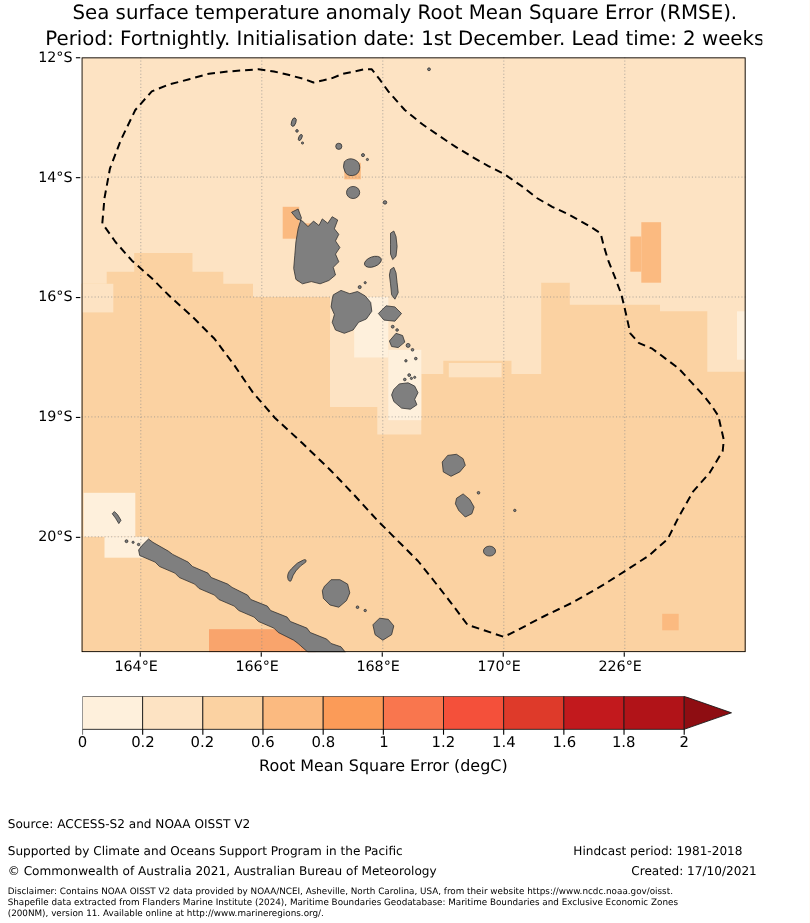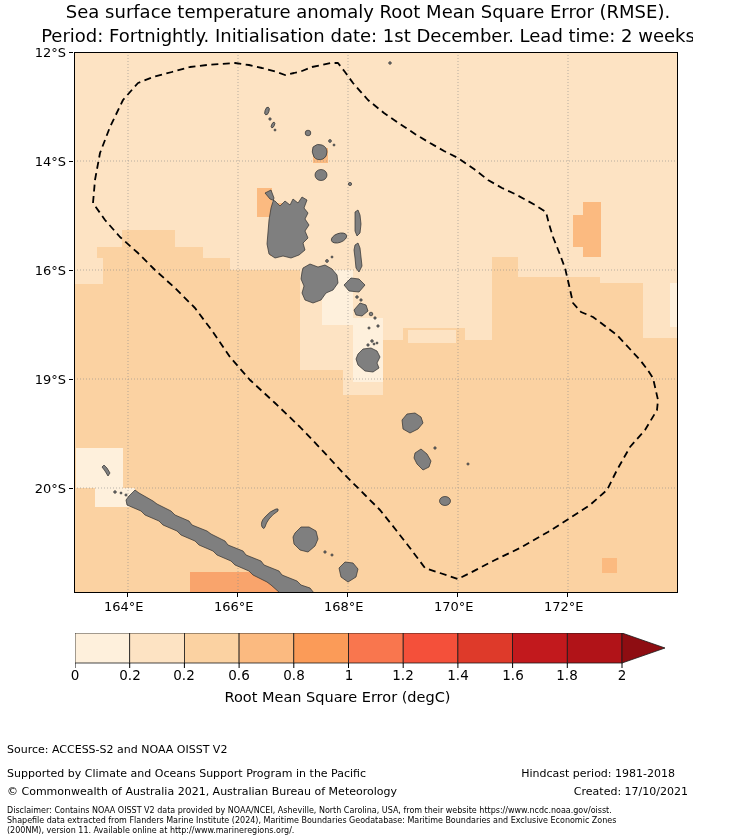--- a/index.html
+++ b/index.html
@@ -6,21 +6,21 @@
   #fig{position:relative;width:693px;height:839px;background:#ffffff;overflow:hidden;
        font-family:"DejaVu Sans","Liberation Sans",sans-serif;color:#000;}
   .title-wrap{position:absolute;left:0;top:0;width:736px;overflow:hidden;text-align:center;}
   .t1{font-size:18px;line-height:24px;white-space:nowrap;}
   .t2{font-size:18px;line-height:24px;white-space:nowrap;text-align:center;}
   .latlab{position:absolute;left:24px;width:42px;text-align:right;font-size:13px;height:15px;}
   .lonlab{position:absolute;top:599px;width:48px;font-size:13px;height:15px;}
   .tickv{position:absolute;width:1px;height:4px;background:#000;}
   .tickh{position:absolute;width:4px;height:1px;background:#000;}
   .cbtick{position:absolute;top:667px;width:44px;text-align:center;font-size:13.5px;}
-  .cblabel{position:absolute;left:64px;top:689px;width:547px;text-align:center;font-size:14.5px;}
+  .cblabel{position:absolute;left:75px;top:689px;width:547px;text-align:center;font-size:14.5px;}
   .foot{position:absolute;font-size:11px;}
   .disc{position:absolute;left:7px;font-size:8px;line-height:9.8px;width:726px;}
   svg{display:block;}
 </style>
 </head>
 <body>
 
 <div id="fig">
 
   <div class="title-wrap">
@@ -135,21 +135,21 @@
 
   <div class="latlab" style="top:45px">12°S</div>
   <div class="latlab" style="top:154px">14°S</div>
   <div class="latlab" style="top:263px">16°S</div>
   <div class="latlab" style="top:372px">19°S</div>
   <div class="latlab" style="top:481px">20°S</div>
   <div class="lonlab" style="left:104px">164°E</div>
   <div class="lonlab" style="left:214px">166°E</div>
   <div class="lonlab" style="left:324px">168°E</div>
   <div class="lonlab" style="left:434px">170°E</div>
-  <div class="lonlab" style="left:544px">172°E</div>
+  <div class="lonlab" style="left:544px">226°E</div>
 
   <div class="tickv" style="left:127px;top:593px"></div>
   <div class="tickv" style="left:237px;top:593px"></div>
   <div class="tickv" style="left:347px;top:593px"></div>
   <div class="tickv" style="left:457px;top:593px"></div>
   <div class="tickv" style="left:567px;top:593px"></div>
   <div class="tickh" style="left:69px;top:52px"></div>
   <div class="tickh" style="left:69px;top:161px"></div>
   <div class="tickh" style="left:69px;top:270px"></div>
   <div class="tickh" style="left:69px;top:379px"></div>

